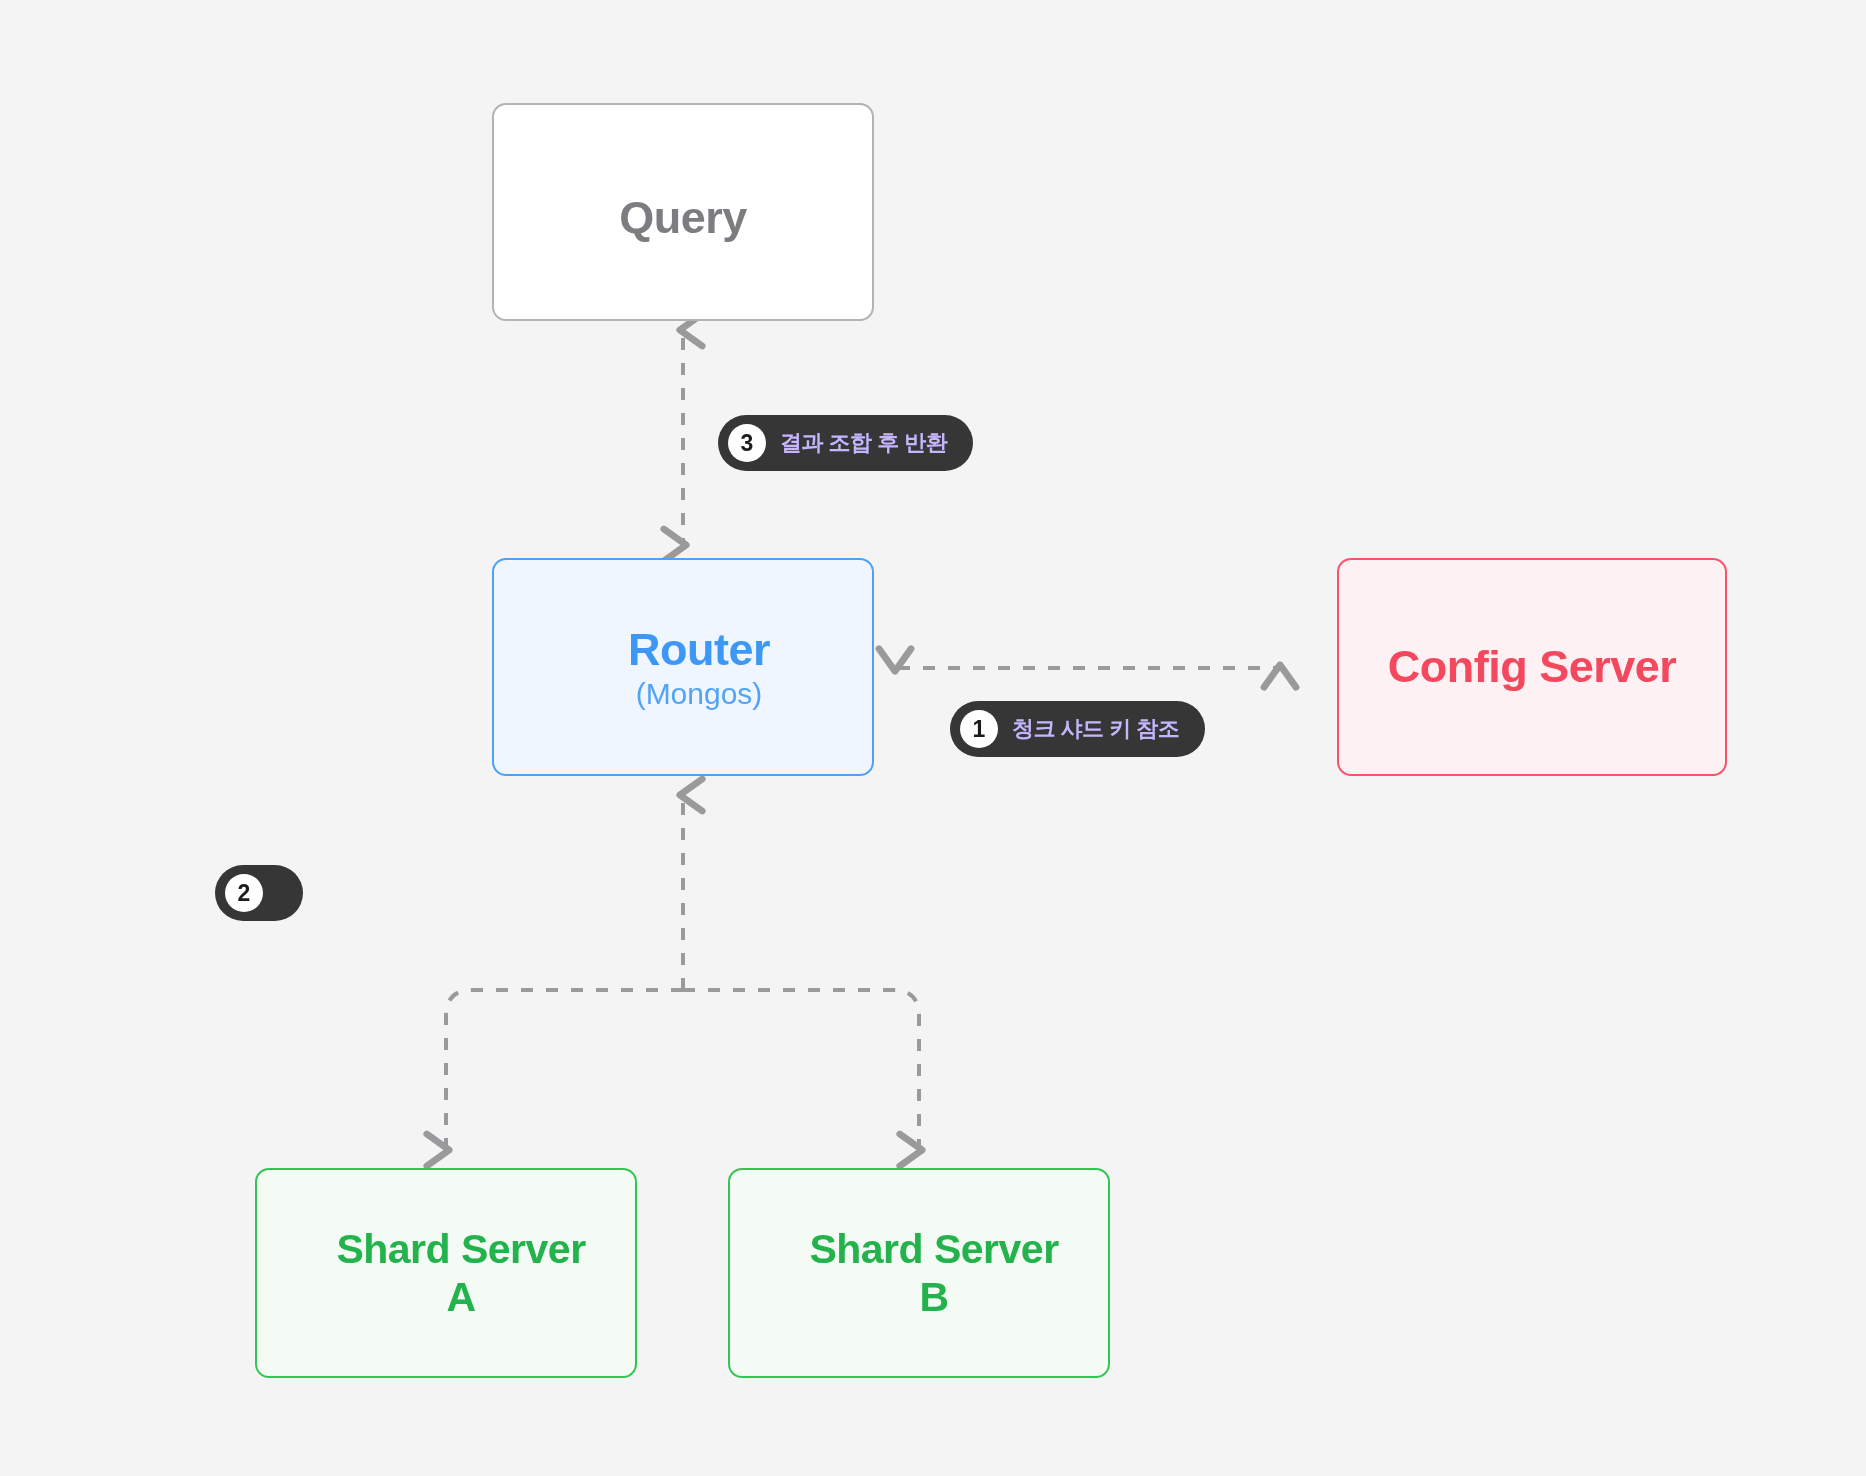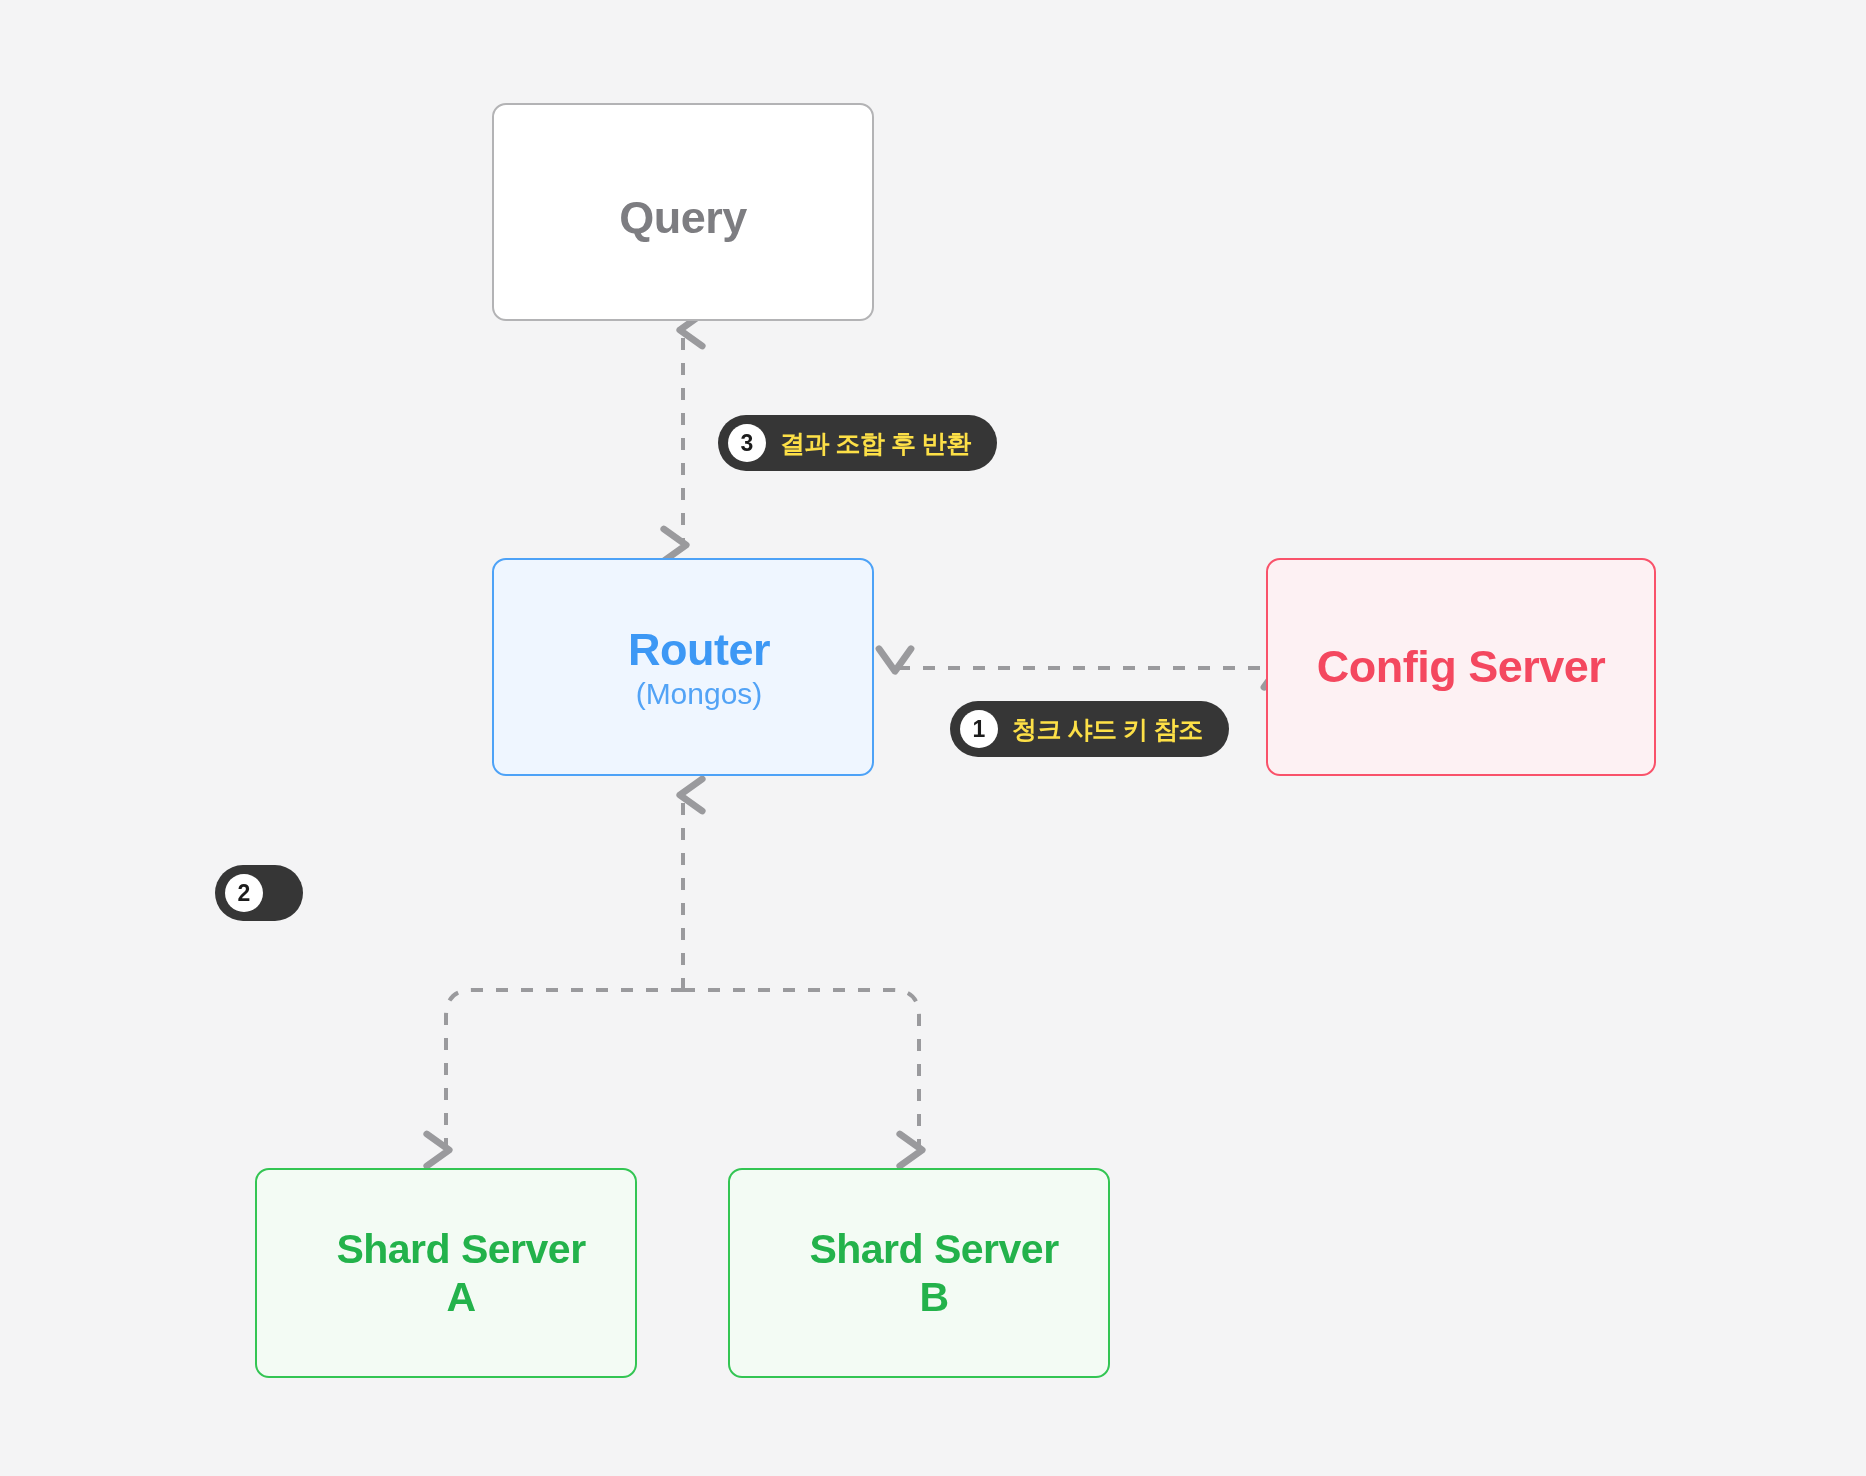--- a/index.html
+++ b/index.html
@@ -65,21 +65,21 @@
   }
   #node-router .subtitle {
     font-size: 30px;
     font-weight: normal;
     color: #52a3f6;
     margin-top: 0;
   }
 
   
   #node-config {
-    left: 1266px;
+    left: 1337px;
     top: 558px;
     width: 390px;
     height: 218px;
     background: #fdf1f3;
     border: 2px solid #f9526a;
   }
   #node-config .title {
     font-size: 45px;
     font-weight: bold;
     color: #f4485f;
@@ -134,22 +134,22 @@
     background: #ffffff;
     color: #1c1c1c;
     font-size: 23px;
     font-weight: bold;
     display: flex;
     align-items: center;
     justify-content: center;
     margin-right: 14px;
   }
   .badge .text {
-    color: #fde047;
-    font-size: 25px;
+    color: #c4b5fd;
+    font-size: 22px;
     font-weight: bold;
     white-space: nowrap;
     letter-spacing: -0.5px;
   }
   #badge-3 { left: 718px; top: 415px; }
   #badge-1 { left: 950px; top: 701px; }
   #badge-2 { left: 215px; top: 865px; }
 </style>
 </head>
 <body>

